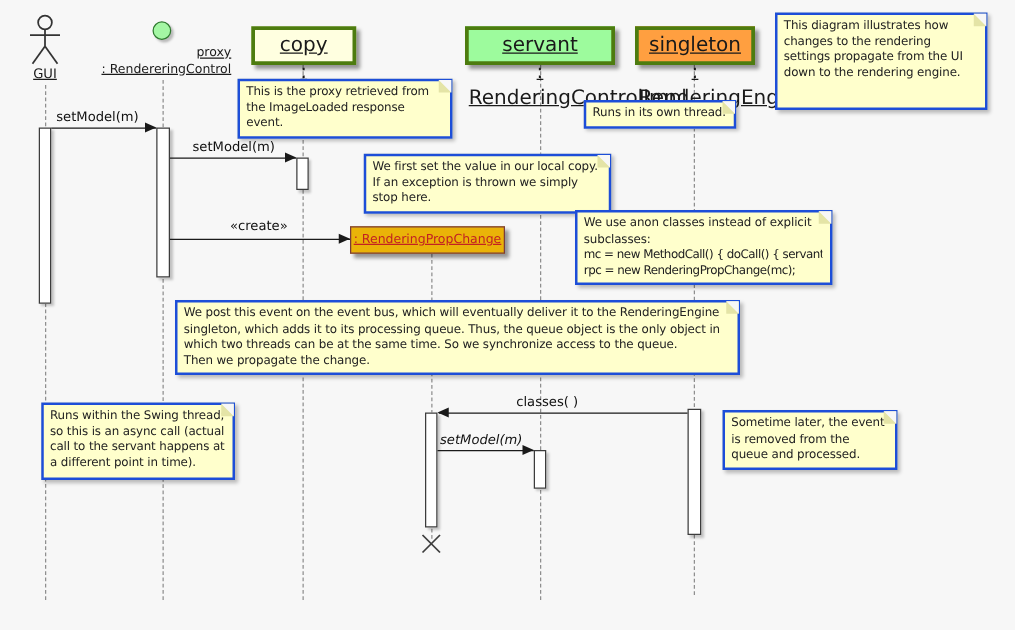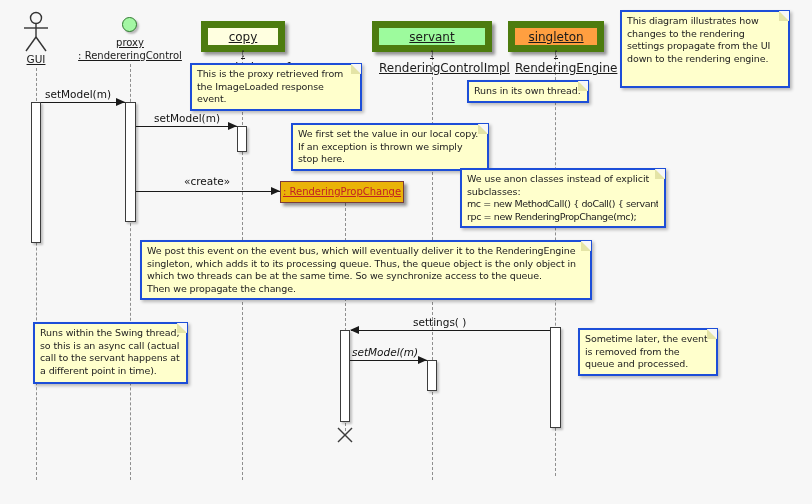--- a/index.html
+++ b/index.html
@@ -12,28 +12,28 @@
   #canvas { position:relative; width:812px; height:504px; background:#f7f7f7; overflow:hidden; }
 
   .lifeline { position:absolute; width:0; border-left:1px dashed #8f8f8f; }
 
   .activation {
     position:absolute; background:#ffffff; border:1px solid #3c3c3c;
     box-shadow:2px 2px 2px rgba(0,0,0,0.22);
   }
 
   .objbox {
-    position:absolute; border:7px solid #4d7c0f; text-align:center;
-    font-size:12px; line-height:1.3; padding-top:2px;
+    position:absolute; border:3px solid #4d7c0f; text-align:center;
+    font-size:16px; line-height:1.3; padding-top:2px;
     box-shadow:3px 3px 3px rgba(0,0,0,0.40);
   }
   .u { text-decoration:underline; }
 
   .hdr-label { position:absolute; text-align:center; font-size:10.5px; text-decoration:underline; }
-  .hdr2 { position:absolute; text-align:center; font-size:10px; line-height:1.25; }
+  .hdr2 { position:absolute; text-align:right; font-size:10px; line-height:1.25; }
 
   .ball {
     position:absolute; width:15px; height:15px; border-radius:50%;
     background:#a4f7a4; border:1.5px solid #2f7a2f;
     box-shadow:2px 2px 2px rgba(0,0,0,0.25);
   }
 
   .actor, .destroy { position:absolute; }
 
   .note {
@@ -121,21 +121,21 @@
   <div class="ah-r" style="left:116px;top:98px"></div>
 
   <div class="msg-label" style="left:154px;top:112px">setModel(m)</div>
   <div class="msg-line" style="left:136px;top:126px;width:101px"></div>
   <div class="ah-r" style="left:228px;top:122px"></div>
 
   <div class="msg-label" style="left:184px;top:175px">«create»</div>
   <div class="msg-line" style="left:136px;top:191px;width:144px"></div>
   <div class="ah-r" style="left:271px;top:187px"></div>
 
-  <div class="msg-label" style="left:413px;top:316px">settings( )</div>
+  <div class="msg-label" style="left:413px;top:316px">classes( )</div>
   <div class="msg-line" style="left:351px;top:330px;width:199px"></div>
   <div class="ah-l" style="left:350px;top:326px"></div>
 
   <div class="msg-label italic" style="left:352px;top:346px">setModel(m)</div>
   <div class="msg-line" style="left:350px;top:360px;width:77px"></div>
   <div class="ah-r" style="left:418px;top:356px"></div>
 
   <svg class="destroy" style="left:336px;top:426px" width="18" height="18" viewBox="0 0 18 18">
     <line x1="2" y1="2" x2="16" y2="16" stroke="#3c3c3c" stroke-width="1.4"></line>
     <line x1="16" y1="2" x2="2" y2="16" stroke="#3c3c3c" stroke-width="1.4"></line>

